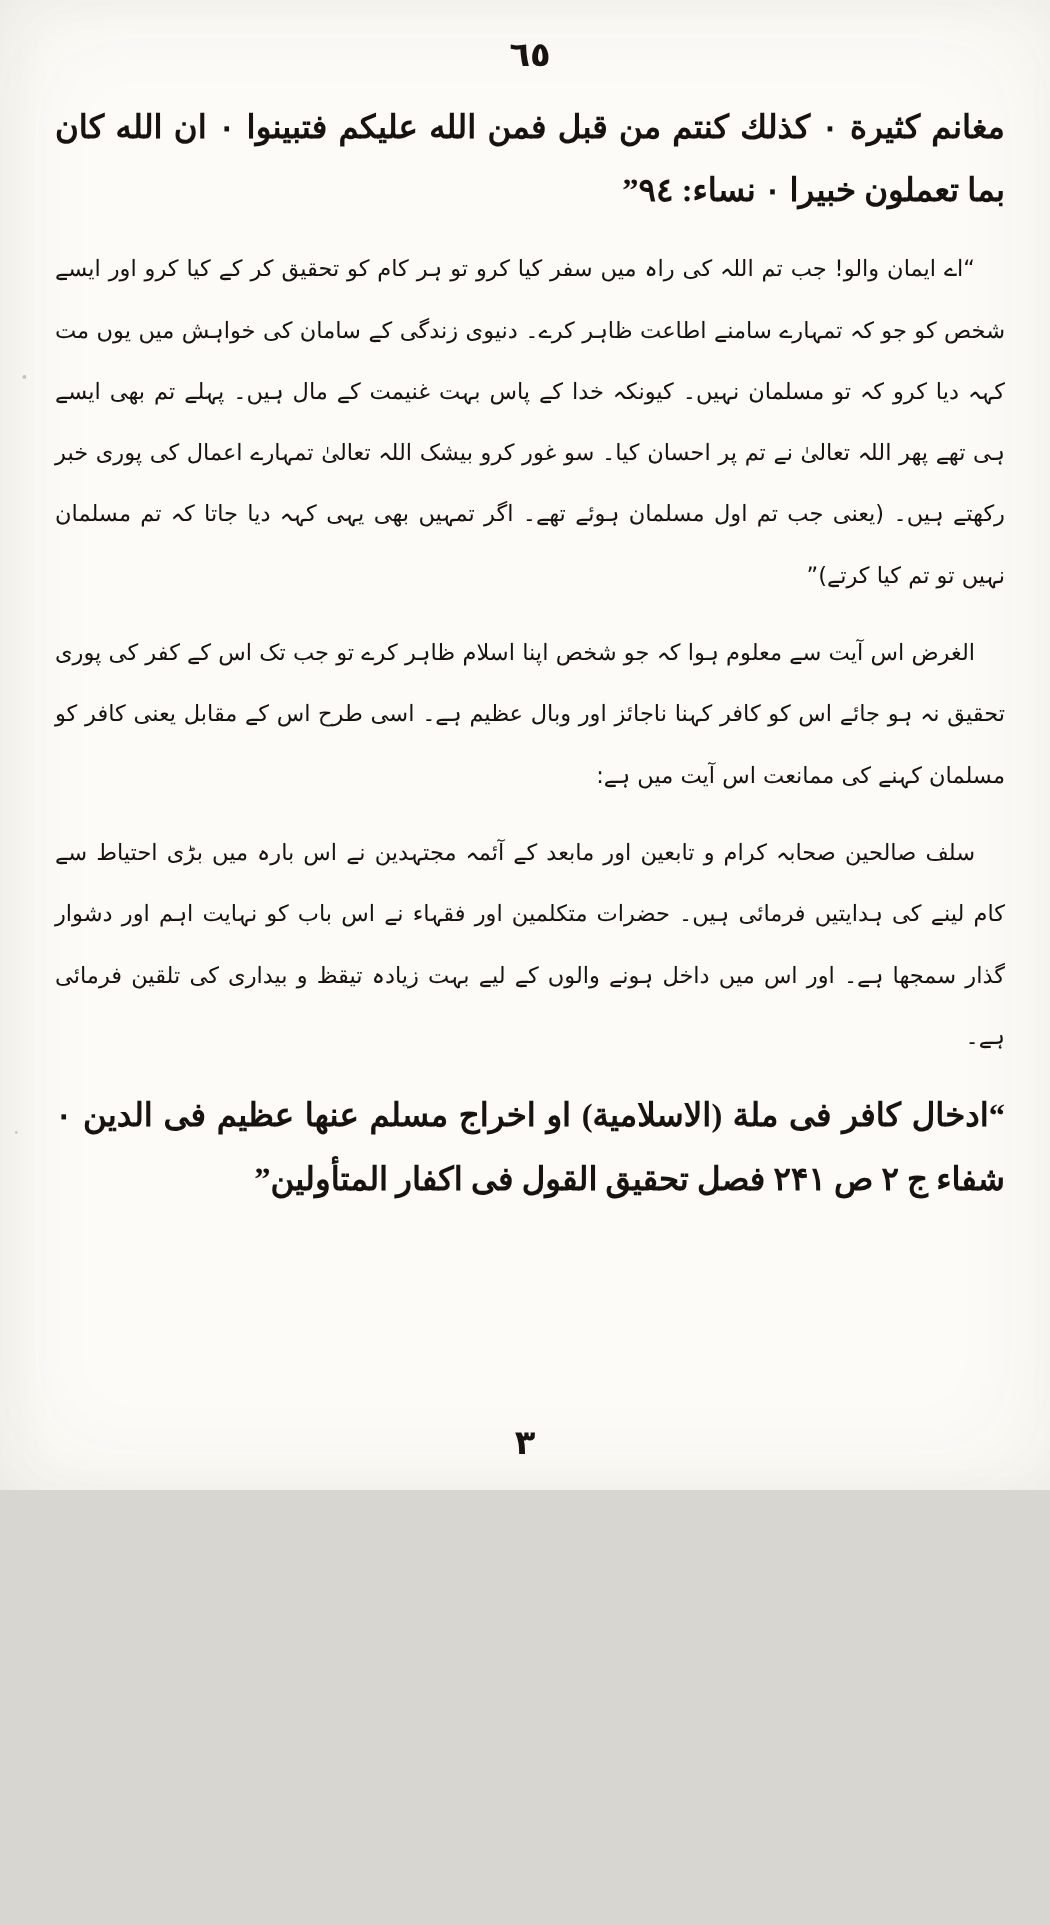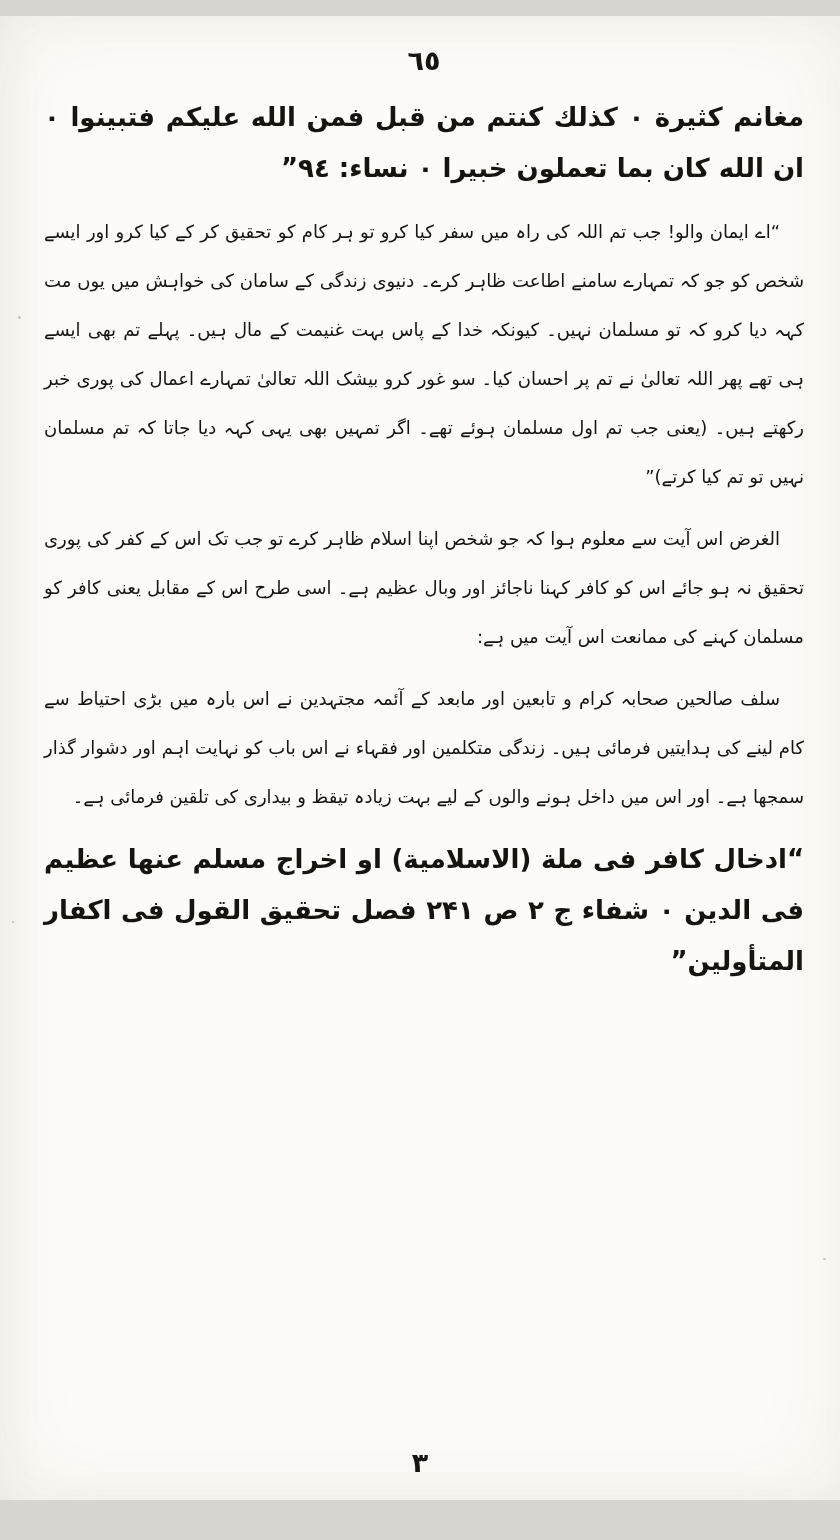--- a/index.html
+++ b/index.html
@@ -3,22 +3,22 @@
 <meta charset="utf-8">
 <style>
   * { box-sizing: border-box; }
   html, body {
     margin: 0; padding: 0;
     background: #d8d6d0;
     font-family: "DejaVu Sans", sans-serif;
   }
   .page {
     width: 840px;
-    height: 1484px;
-    margin: 16px auto;
+    height: 1192px;
+    margin: 0 auto;
     position: relative;
     background: #fcfbf7;
     overflow: hidden;
     padding: 28px 36px 0 44px;
     direction: rtl;
     color: #17140f;
     box-shadow: inset 0 0 90px rgba(70,60,35,0.06), inset 12px 0 40px rgba(60,50,30,0.04);
   }
   .pg-num {
     text-align: center;
@@ -36,20 +36,21 @@
     margin: 0 0 13px 0;
     font-size: 18px;
     line-height: 49px;
     text-align: justify;
     text-justify: inter-word;
   }
   p.para.arabic {
     font-weight: 700;
     font-size: 26px;
     line-height: 51px;
+    font-family: Liberation Serif, serif;
   }
   .ind    { text-indent: 24px; }
   .lead-in { text-indent: 58px; margin-top: 6px; margin-bottom: 16px; }
   .gap-top { margin-top: 10px; }
   
   .speck { position: absolute; background: rgba(40,35,25,0.25); border-radius: 50%; }
   .s1 { width: 3px; height: 3px; top: 300px; left: 18px; }
   .s2 { width: 2px; height: 2px; top: 905px; left: 12px; }
   .s3 { width: 3px; height: 2px; top: 1242px; right: 14px; }
 </style>
@@ -65,20 +66,20 @@
   <div class="pg-num top">٦٥</div>
 
   <p class="para arabic" lang="ar">مغانم كثيرة ۰ كذلك كنتم من قبل فمن الله عليكم فتبينوا ۰ ان الله كان بما تعملون خبيرا ۰ نساء: ٩٤”</p>
 
   <p class="para ind" lang="ur">“اے ایمان والو! جب تم اللہ کی راہ میں سفر کیا کرو تو ہر کام کو تحقیق کر کے کیا کرو اور ایسے شخص کو جو کہ تمہارے سامنے اطاعت ظاہر کرے۔ دنیوی زندگی کے سامان کی خواہش میں یوں مت کہہ دیا کرو کہ تو مسلمان نہیں۔ کیونکہ خدا کے پاس بہت غنیمت کے مال ہیں۔ پہلے تم بھی ایسے ہی تھے پھر اللہ تعالیٰ نے تم پر احسان کیا۔ سو غور کرو بیشک اللہ تعالیٰ تمہارے اعمال کی پوری خبر رکھتے ہیں۔ (یعنی جب تم اول مسلمان ہوئے تھے۔ اگر تمہیں بھی یہی کہہ دیا جاتا کہ تم مسلمان نہیں تو تم کیا کرتے)”</p>
 
   <p class="para ind gap-top" lang="ur">الغرض اس آیت سے معلوم ہوا کہ جو شخص اپنا اسلام ظاہر کرے تو جب تک اس کے کفر کی پوری تحقیق نہ ہو جائے اس کو کافر کہنا ناجائز اور وبال عظیم ہے۔ اسی طرح اس کے مقابل یعنی کافر کو مسلمان کہنے کی ممانعت اس آیت میں ہے:</p>
 
 
 
-  <p class="para ind gap-top" lang="ur">سلف صالحین صحابہ کرام و تابعین اور مابعد کے آئمہ مجتہدین نے اس بارہ میں بڑی احتیاط سے کام لینے کی ہدایتیں فرمائی ہیں۔ زندگی متکلمین اور فقہاء نے اس باب کو نہایت اہم اور دشوار گذار سمجھا ہے۔ اور اس میں داخل ہونے والوں کے لیے بہت زیادہ تیقظ و بیداری کی تلقین فرمائی ہے۔</p>
+  <p class="para ind gap-top" lang="ur">سلف صالحین صحابہ کرام و تابعین اور مابعد کے آئمہ مجتہدین نے اس بارہ میں بڑی احتیاط سے کام لینے کی ہدایتیں فرمائی ہیں۔ حضرات متکلمین اور فقہاء نے اس باب کو نہایت اہم اور دشوار گذار سمجھا ہے۔ اور اس میں داخل ہونے والوں کے لیے بہت زیادہ تیقظ و بیداری کی تلقین فرمائی ہے۔</p>
 
 
   <p class="para arabic" lang="ar">“ادخال كافر فی ملة (الاسلامیة) او اخراج مسلم عنها عظیم فی الدین ۰ شفاء ج ۲ ص ۲۴۱ فصل تحقيق القول فی اکفار المتأولین”</p>
 
   <div class="pg-num bottom">٣</div>
 
 </div>
 
 </body></html>

